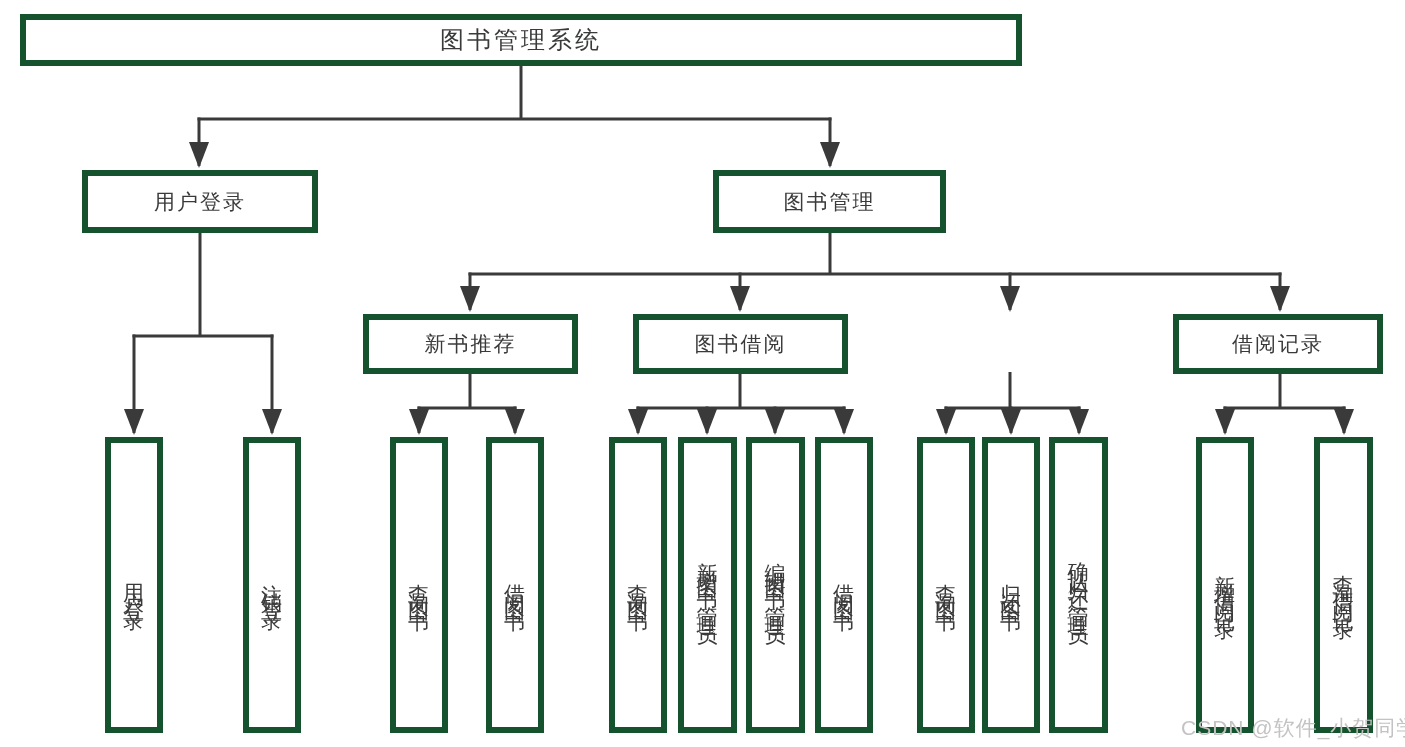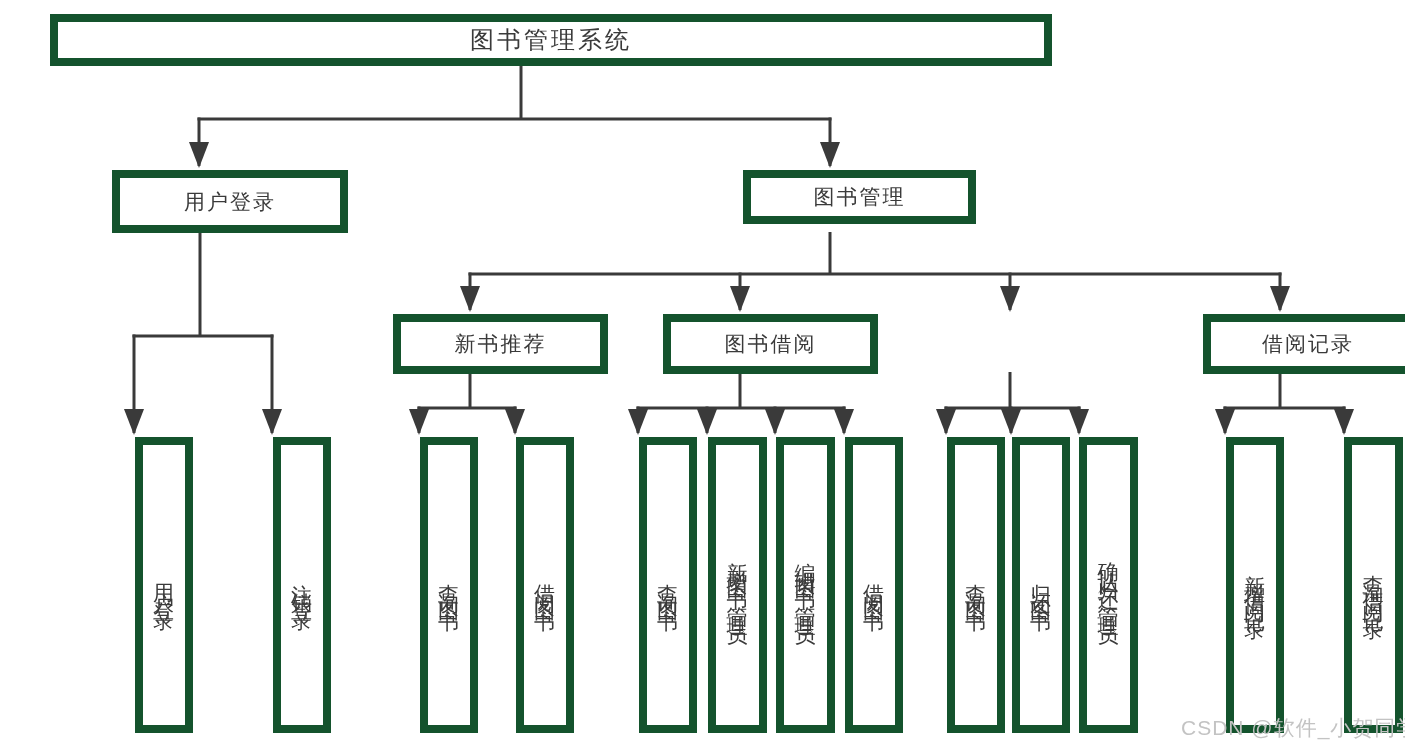--- a/index.html
+++ b/index.html
@@ -18,29 +18,28 @@
   .wires {
     position: absolute;
     left: 0;
     top: 0;
     z-index: 1;
   }
   .node {
     position: absolute;
     box-sizing: border-box;
     background: #ffffff;
-    border: 8px solid #14532d;
+    border: 6px solid #14532d;
     color: #3a3a3a;
     display: flex;
     align-items: center;
     justify-content: center;
     z-index: 2;
     text-align: center;
     white-space: nowrap;
-    margin-left: 30px;
   }
   .hnode {
     font-size: 21px;
     letter-spacing: 2px;
   }
   .rootnode {
     font-size: 24px;
     letter-spacing: 3px;
   }
   .vnode {
@@ -126,21 +125,21 @@
         <line x1="1223.5" y1="408" x2="1345.5" y2="408"></line>
         <line x1="1225" y1="406.5" x2="1225" y2="433" marker-end="url(#arrow)"></line>
         <line x1="1344" y1="406.5" x2="1344" y2="433" marker-end="url(#arrow)"></line>
       </g>
     </g>
   </svg>
 
   <div class="node rootnode" style="left:20px; top:14px; width:1002px; height:52px;">图书管理系统</div>
 
   <div class="node hnode" style="left:82px; top:170px; width:236px; height:63px;">用户登录</div>
-  <div class="node hnode" style="left:713px; top:170px; width:233px; height:54px;">图书管理</div>
+  <div class="node hnode" style="left:713px; top:170px; width:233px; height:63px;">图书管理</div>
 
   <div class="node hnode" style="left:633px; top:314px; width:215px; height:60px;">图书借阅</div>
   <div class="node hnode" style="left:363px; top:314px; width:215px; height:60px;">新书推荐</div>
   <div class="node hnode" style="left:1173px; top:314px; width:210px; height:60px;">借阅记录</div>
 
   <div class="node vnode" style="left:105px; top:437px; width:58px; height:296px;">用户登录</div>
   <div class="node vnode" style="left:243px; top:437px; width:58px; height:296px;">注销登录</div>
 
   <div class="node vnode" style="left:390px; top:437px; width:58px; height:296px;">查询图书</div>
   <div class="node vnode" style="left:486px; top:437px; width:58px; height:296px;">借阅图书</div>

